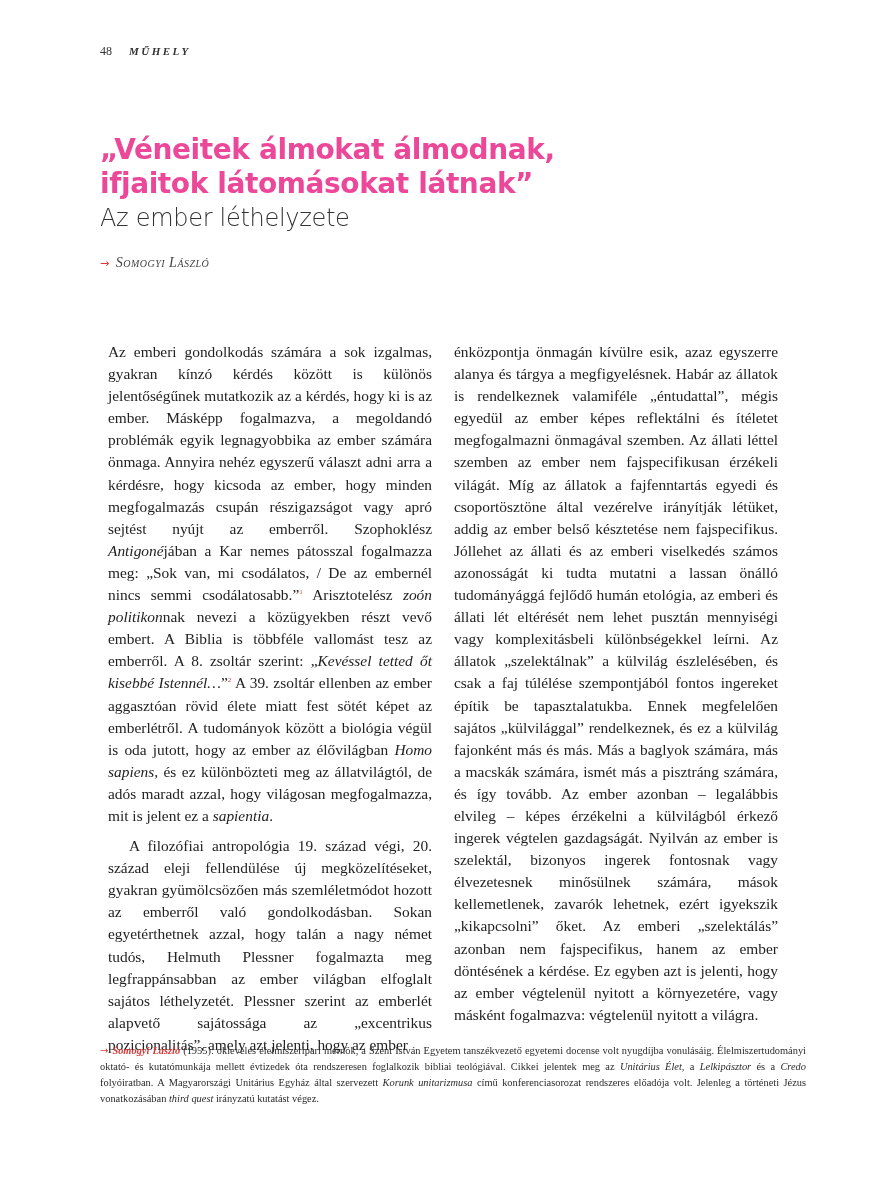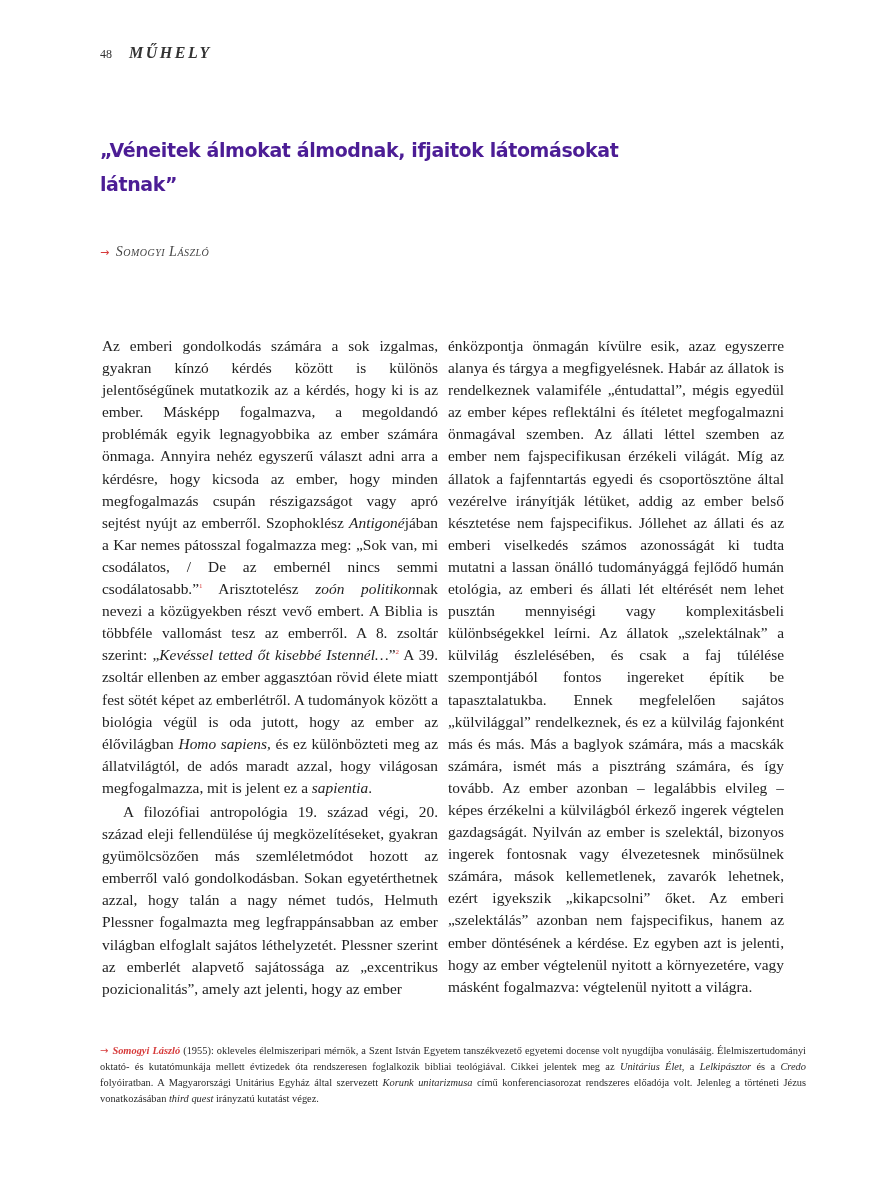--- a/index.html
+++ b/index.html
@@ -1,46 +1,47 @@
 <!DOCTYPE html>
 <html><head>
   <meta charset="utf-8">
   <style>
     html, body { margin: 0; padding: 0; background: #ffffff; }
     body { width: 880px; height: 1200px; position: relative; overflow: hidden; color: #1f1f1f; }
     .running-head { position: absolute; left: 100px; top: 44px; font-family: "Liberation Serif", serif; font-size: 12px; color: #333; }
     .running-head .page-num { margin-right: 14px; }
-    .running-head .section { font-style: italic; font-weight: bold; letter-spacing: 2.5px; font-size: 16px; }
+    .running-head .section { font-style: italic; font-weight: bold; letter-spacing: 2.5px; font-size: 11px; }
     .title-block { position: absolute; left: 100px; top: 133px; width: 560px; }
-    .title { font-family: "DejaVu Sans", sans-serif; font-weight: bold; font-size: 19px; line-height: 34px; color: #4c1d95; margin: 0; letter-spacing: -0.4px; }
+    .title { font-family: "DejaVu Sans", sans-serif; font-weight: bold; font-size: 28px; line-height: 34px; color: #ec4899; margin: 0; letter-spacing: -0.4px; }
     .subtitle { font-family: "DejaVu Sans", sans-serif; font-weight: normal; font-size: 24px; line-height: 34px; color: #333; margin: 0; letter-spacing: -0.3px; font-weight: 200; }
-    .byline { position: absolute; left: 100px; top: 244px; font-family: "Liberation Serif", serif; font-size: 13px; color: #444; font-style: italic; letter-spacing: 0.5px; }
+    .byline { position: absolute; left: 100px; top: 255px; font-family: "Liberation Serif", serif; font-size: 13px; color: #444; font-style: italic; letter-spacing: 0.5px; }
     .arrow { color: #d63a3a; font-style: normal; margin-right: 6px; font-family: "DejaVu Sans", sans-serif; font-size: 11px; }
     .byline .author { font-variant: small-caps; font-size: 14px; }
     .col { position: absolute; top: 333px; width: 340px; font-family: "Liberation Serif", serif; font-size: 15.4px; line-height: 22.1px; text-align: justify; color: #222; }
     .col-left { left: 100px; }
     .col-right { left: 446px; }
-    .col p { margin: 2px; }
+    .col p { margin: 8px; }
     .col p.indent { text-indent: 21px; }
     .fn { color: #d63a3a; font-size: 7px; vertical-align: super; line-height: 0; }
     .footnote { position: absolute; left: 100px; top: 1043px; width: 706px; font-family: "Liberation Serif", serif; font-size: 10.4px; line-height: 16px; color: #2a2a2a; text-align: justify; }
     .footnote .fn-author { color: #d63a3a; font-style: italic; font-weight: bold; }
     .footnote .fn-arrow { color: #d63a3a; font-family: "DejaVu Sans", sans-serif; font-size: 10px; margin-right: 4px; }
     em { font-style: italic; }
   </style>
 </head>
 <body>
 
 <div class="running-head">
   <span class="page-num">48</span>
   <span class="section">MŰHELY</span>
 </div>
 
 <div class="title-block">
   <h1 class="title">„Véneitek álmokat álmodnak, ifjaitok látomásokat látnak”</h1>
+  <h2 class="subtitle">Az ember léthelyzete</h2>
 </div>
 
 <div class="byline">
   <span class="arrow">→</span><span class="author">Somogyi László</span>
 </div>
 
 <div class="col col-left">
   <p><span>Az emberi gondolkodás számára a sok izgalmas, gyakran kínzó kérdés között is különös jelentőségűnek mutatkozik az a kérdés, hogy ki is az ember. Másképp fogalmazva, a megoldandó problémák egyik legnagyobbika az ember számára önmaga. Annyira nehéz egyszerű választ adni arra a kérdésre, hogy kicsoda az ember, hogy minden megfogalmazás csupán részigazságot vagy apró sejtést nyújt az emberről. Szophoklész </span><em>Antigoné</em><span>jában a Kar nemes pátosszal fogalmazza meg: „Sok van, mi csodálatos, / De az embernél nincs semmi csodálatosabb.”</span><sup class="fn">1</sup><span> Arisztotelész </span><em>zoón politikon</em><span>nak nevezi a közügyekben részt vevő embert. A Biblia is többféle vallomást tesz az emberről. A 8. zsoltár szerint: „</span><em>Kevéssel tetted őt kisebbé Istennél…</em><span>”</span><sup class="fn">2</sup><span> A 39. zsoltár ellenben az ember aggasztóan rövid élete miatt fest sötét képet az emberlétről. A tudományok között a biológia végül is oda jutott, hogy az ember az élővilágban </span><em>Homo sapiens,</em><span> és ez különbözteti meg az állatvilágtól, de adós maradt azzal, hogy világosan megfogalmazza, mit is jelent ez a </span><em>sapientia</em><span>.</span></p>
   <p class="indent">A filozófiai antropológia 19. század végi, 20. század eleji fellendülése új megközelítéseket, gyakran gyümölcsözően más szemléletmódot hozott az emberről való gondolkodásban. Sokan egyetérthetnek azzal, hogy talán a nagy német tudós, Helmuth Plessner fogalmazta meg legfrappánsabban az ember világban elfoglalt sajátos léthelyzetét. Plessner szerint az emberlét alapvető sajátossága az „excentrikus pozicionalitás”, amely azt jelenti, hogy az ember</p>
 </div>

